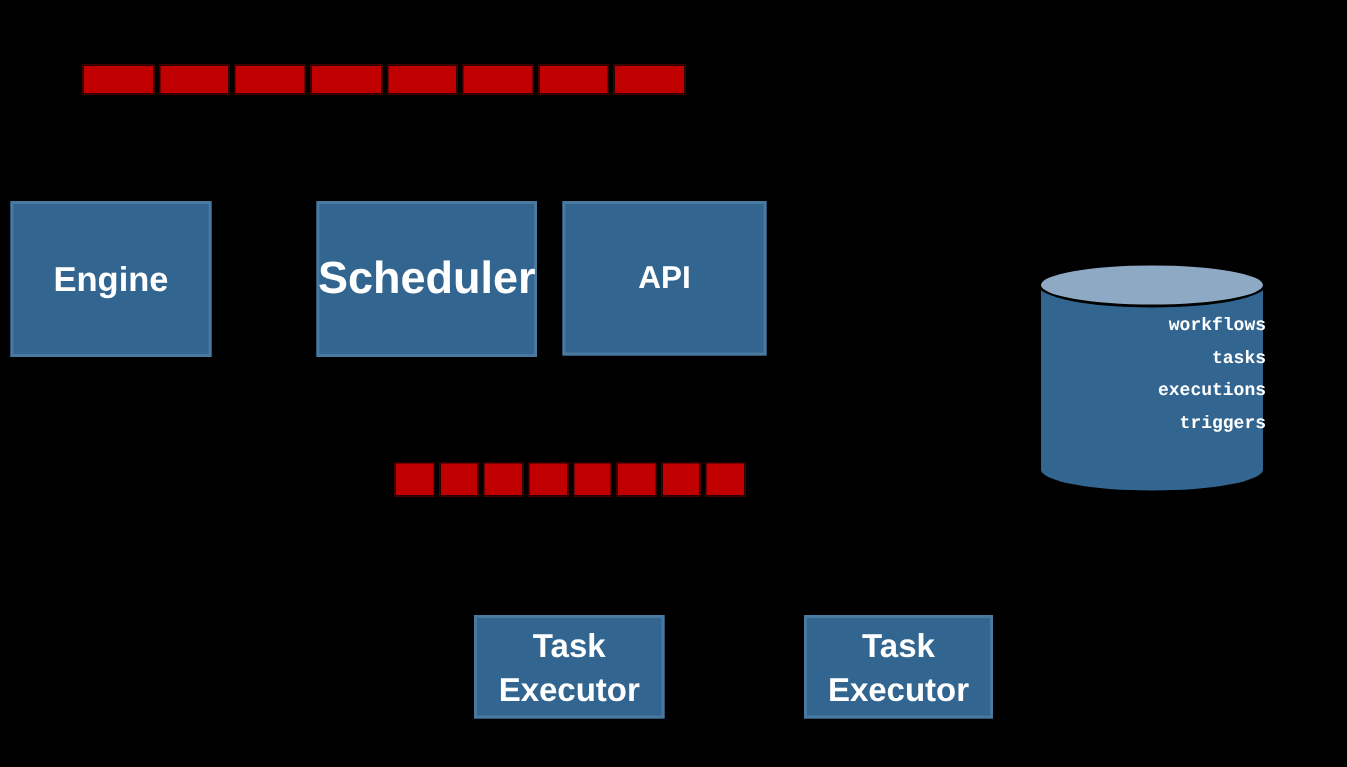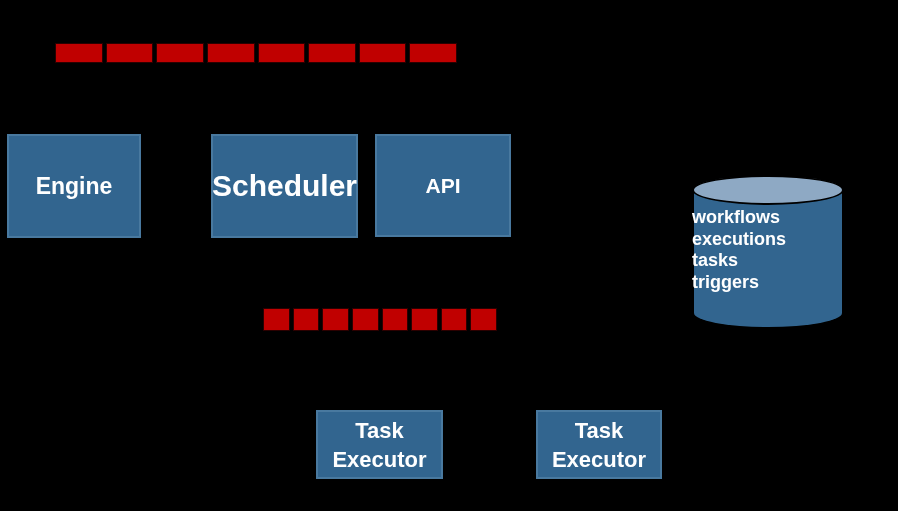--- a/index.html
+++ b/index.html
@@ -76,23 +76,24 @@
     border-radius: 50%;
     z-index: 2;
   }
   .cyl-text {
     position: absolute;
     left: 0; top: 32px;
     width: 100%;
     z-index: 3;
     color: var(--node-text, #ffffff);
     font-weight: bold;
-    font-size: 18px;
+    font-size: 12px;
     line-height: 21.5px;
-    text-align: left;
+    text-align: right;
+    font-family: Liberation Mono, monospace;
   }
 </style>
 </head>
 <body>
 
 <div class="canvas">
 
   <div class="queue queue-top">
       <span class="seg"></span>
       <span class="seg"></span>
@@ -114,22 +115,22 @@
 
   <div class="node node-api">
     <span>API</span>
   </div>
 
   <div class="cylinder">
     <div class="cyl-body"></div>
     <div class="cyl-top"></div>
     <div class="cyl-text">
       <div>workflows</div>
+      <div>tasks</div>
       <div>executions</div>
-      <div>tasks</div>
       <div>triggers</div>
     </div>
   </div>
 
   <div class="queue queue-bottom">
       <span class="seg"></span>
       <span class="seg"></span>
       <span class="seg"></span>
       <span class="seg"></span>
       <span class="seg"></span>

